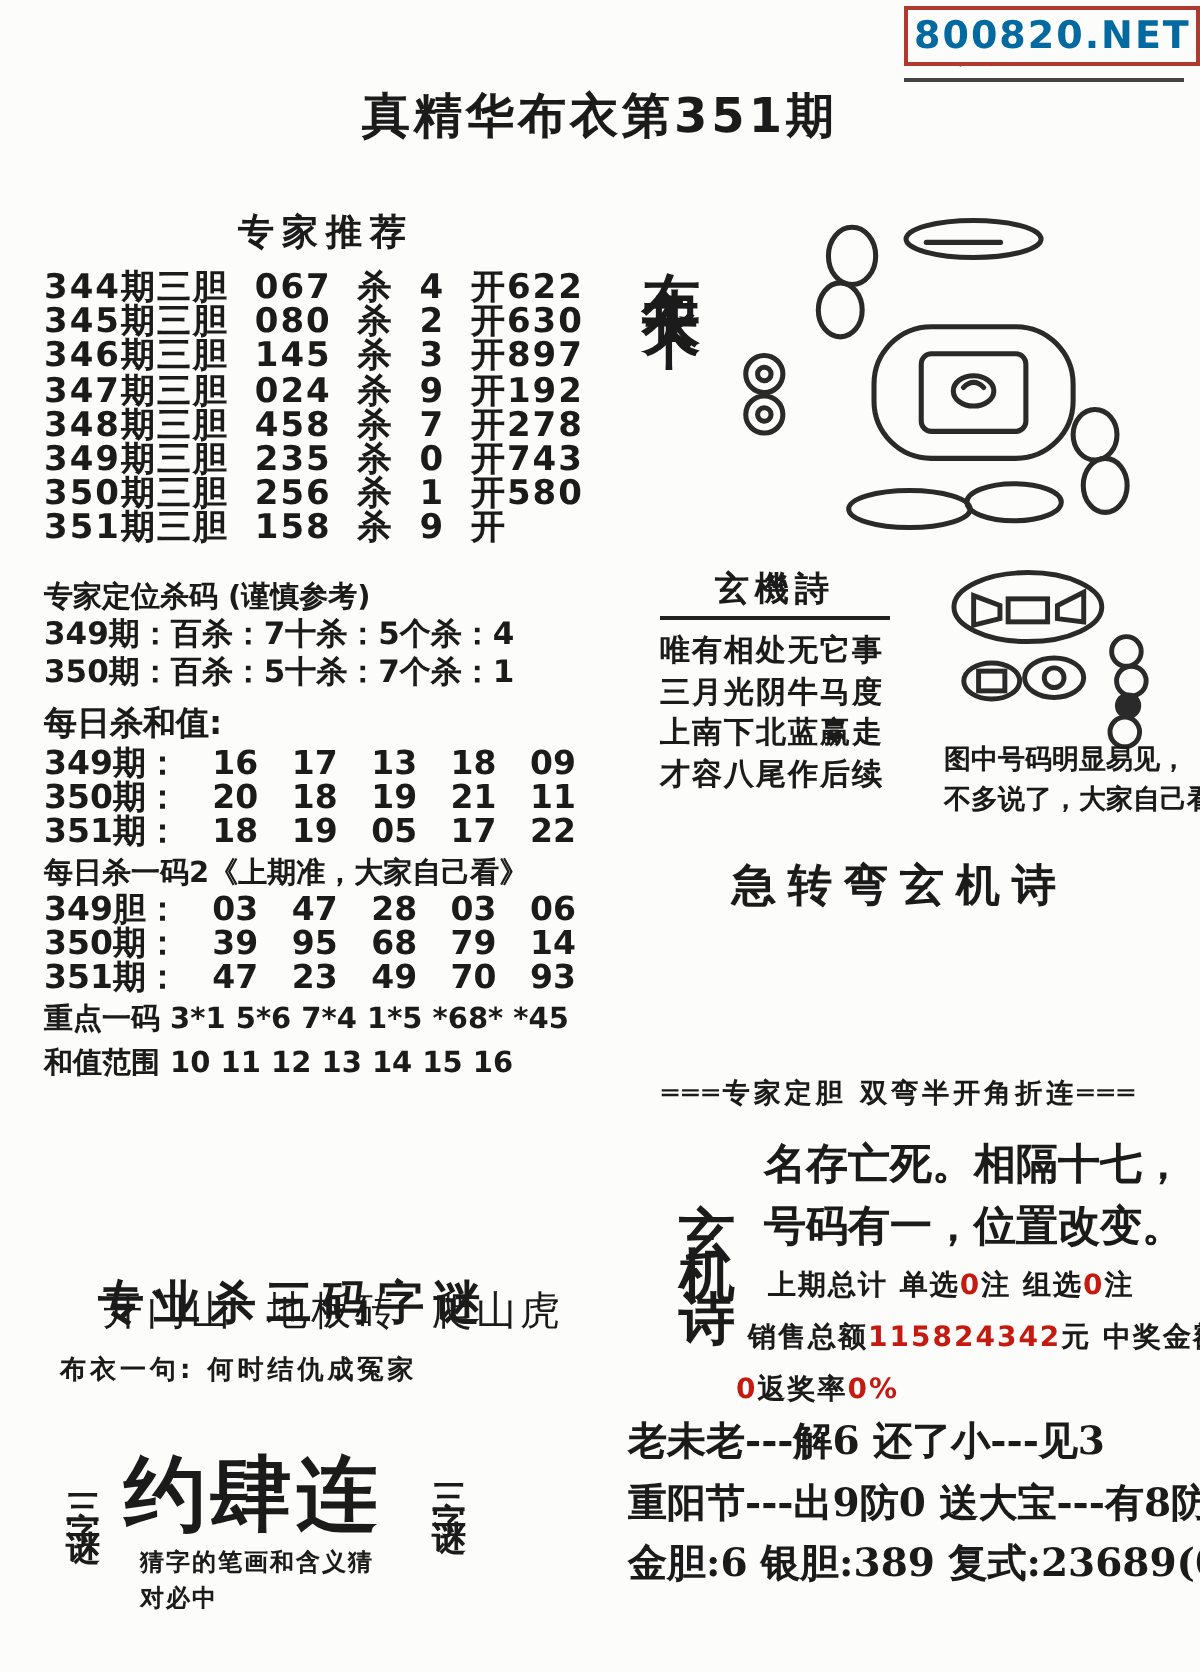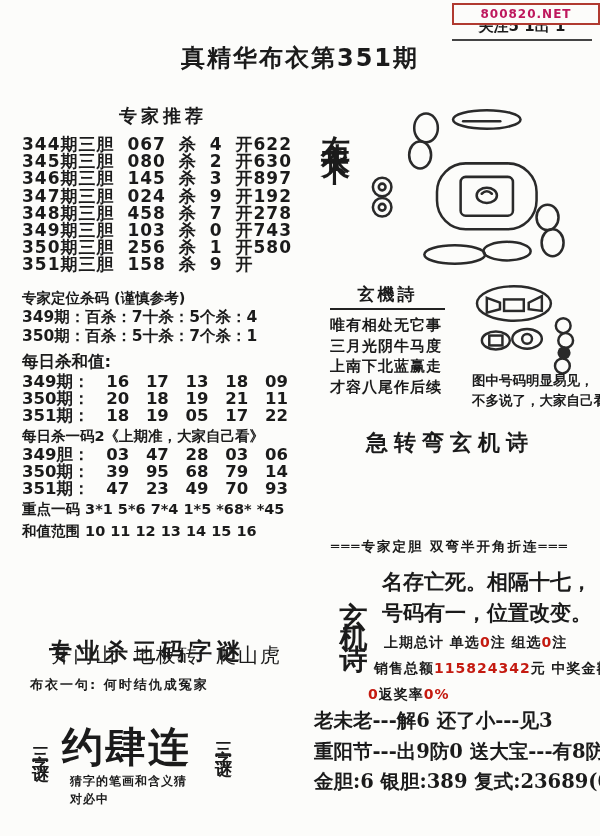--- a/index.html
+++ b/index.html
@@ -2,21 +2,21 @@
 <html><head>
 <meta charset="utf-8">
 <style>
   html,body{margin:0;padding:0;background:#e8e8e8;}
   .page{position:relative;width:600px;height:836px;margin:0 auto;background:#fcfcfa;
         font-family:"DejaVu Sans",sans-serif;color:#1b1b1b;overflow:hidden;}
   .b{font-weight:700;}
   .abs{position:absolute;}
   
   .watermark{position:absolute;left:452px;top:3px;width:138px;padding:2px 3px;border:2px solid #b03a30;
-             color:#be185d;font-size:12px;font-weight:700;letter-spacing:1px;background:#fcfcfa;z-index:3;text-align:center;}
+             color:#0369a1;font-size:19px;font-weight:700;letter-spacing:1px;background:#fcfcfa;z-index:3;text-align:center;}
   .follow{position:absolute;left:452px;top:17px;width:140px;font-size:15px;font-weight:700;z-index:1;
           border-bottom:2px solid #444;padding-bottom:3px;text-align:center;}
   .pagetitle{position:absolute;left:0;top:42px;width:100%;text-align:center;font-size:24px;font-weight:700;letter-spacing:2px;}
   
   .leftcol{position:absolute;left:22px;top:104px;width:282px;}
   .sec-title{font-size:18px;font-weight:700;text-align:center;letter-spacing:4px;margin-bottom:8px;}
   .rec-row{font-size:17px;font-weight:700;line-height:17.2px;word-spacing:6px;letter-spacing:1px;white-space:nowrap;}
   .pk-title{font-size:14.5px;font-weight:700;margin-top:15px;}
   .pk-row{font-size:15.5px;font-weight:700;line-height:19px;white-space:nowrap;}
   .ds-title{font-size:16.5px;font-weight:700;margin-top:5px;}
@@ -60,21 +60,21 @@
 
   <div class="pagetitle">真精华布衣第351期</div>
 
   <div class="leftcol">
     <div class="sec-title">专家推荐</div>
     <div class="rec-row">344期三胆 067 杀 4 开622</div>
     <div class="rec-row">345期三胆 080 杀 2 开630</div>
     <div class="rec-row">346期三胆 145 杀 3 开897</div>
     <div class="rec-row">347期三胆 024 杀 9 开192</div>
     <div class="rec-row">348期三胆 458 杀 7 开278</div>
-    <div class="rec-row">349期三胆 103 杀 0 开743</div>
+    <div class="rec-row">349期三胆 235 杀 0 开743</div>
     <div class="rec-row">350期三胆 256 杀 1 开580</div>
     <div class="rec-row">351期三胆 158 杀 9 开</div>
 
     <div class="pk-title">专家定位杀码 (谨慎参考)</div>
     <div class="pk-row">349期：百杀：7十杀：5个杀：4</div>
     <div class="pk-row">350期：百杀：5十杀：7个杀：1</div>
 
     <div class="ds-title">每日杀和值:</div>
     <div class="num-row">349期： 16 17 13 18 09</div>
     <div class="num-row">350期： 20 18 19 21 11</div>

